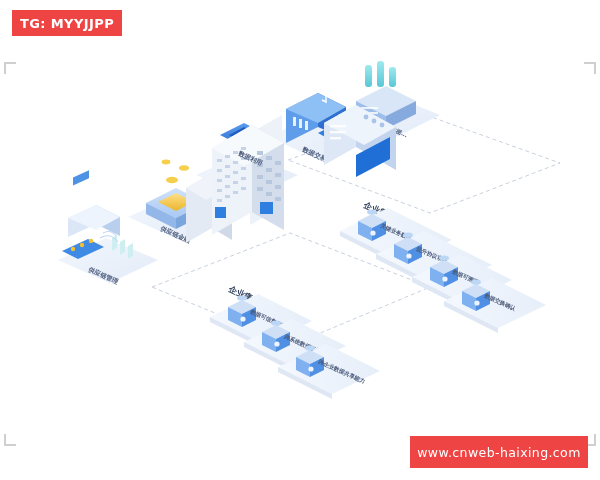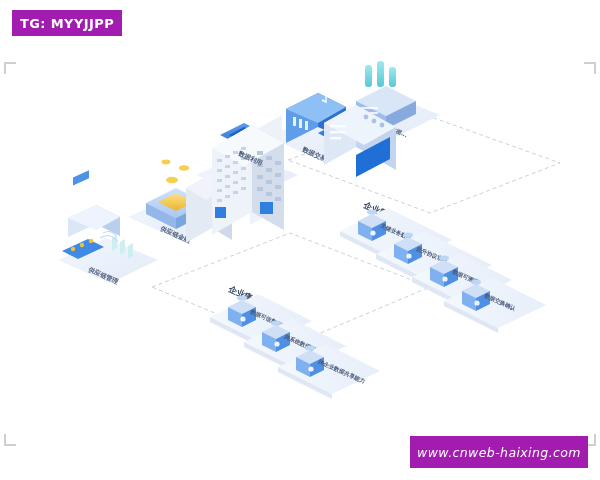--- a/index.html
+++ b/index.html
@@ -11,26 +11,26 @@
 
   
   .crop{position:absolute;width:10px;height:10px;pointer-events:none;}
   .crop.tl{left:4px;top:62px;border-left:2px solid #cfcfcf;border-top:2px solid #cfcfcf;}
   .crop.tr{right:4px;top:62px;border-right:2px solid #cfcfcf;border-top:2px solid #cfcfcf;}
   .crop.bl{left:4px;bottom:34px;border-left:2px solid #cfcfcf;border-bottom:2px solid #cfcfcf;}
   .crop.br{right:4px;bottom:34px;border-right:2px solid #cfcfcf;border-bottom:2px solid #cfcfcf;}
 
   
   .wm{
-    position:absolute;background:#a21caf;color:#ffffff;
+    position:absolute;background:#ef4444;color:#ffffff;
     display:flex;align-items:center;justify-content:center;
     letter-spacing:.4px;white-space:nowrap;
   }
   #wm-top{left:12px;top:10px;width:110px;height:26px;font-size:13px;font-weight:700;}
-  #wm-bottom{right:12px;bottom:12px;width:178px;height:32px;font-size:12.5px;font-weight:400;font-style:italic;}
+  #wm-bottom{right:12px;bottom:12px;width:178px;height:32px;font-size:12.5px;font-weight:400;}
 
   
   #canvas{position:absolute;left:0;top:55px;width:600px;height:400px;}
   #canvas svg{display:block;width:600px;height:400px;}
 
   .lbl{
     font-family:"DejaVu Sans","Liberation Sans",sans-serif;
     fill:#4a5a7a;font-weight:700;
   }
   .lbl-sm{font-size:5.6px;}

